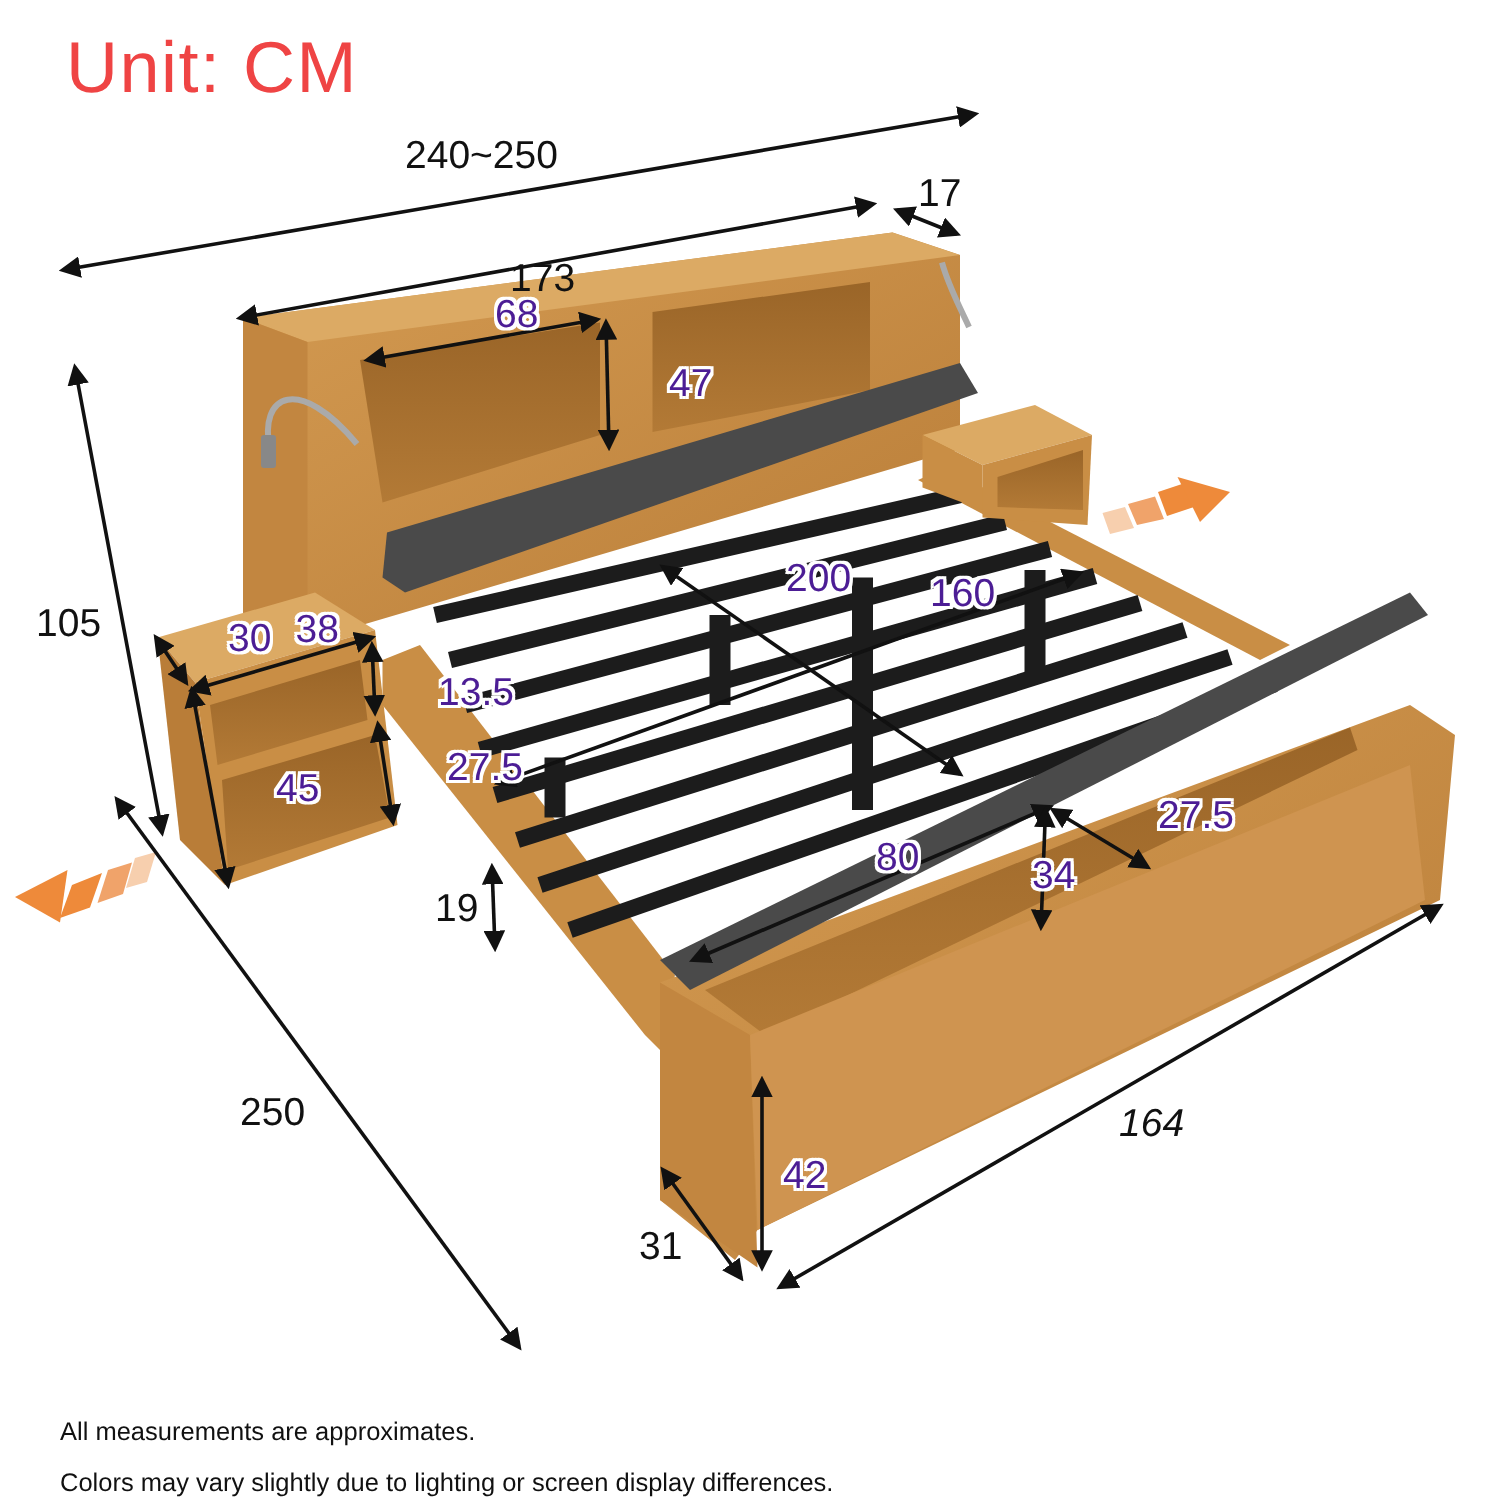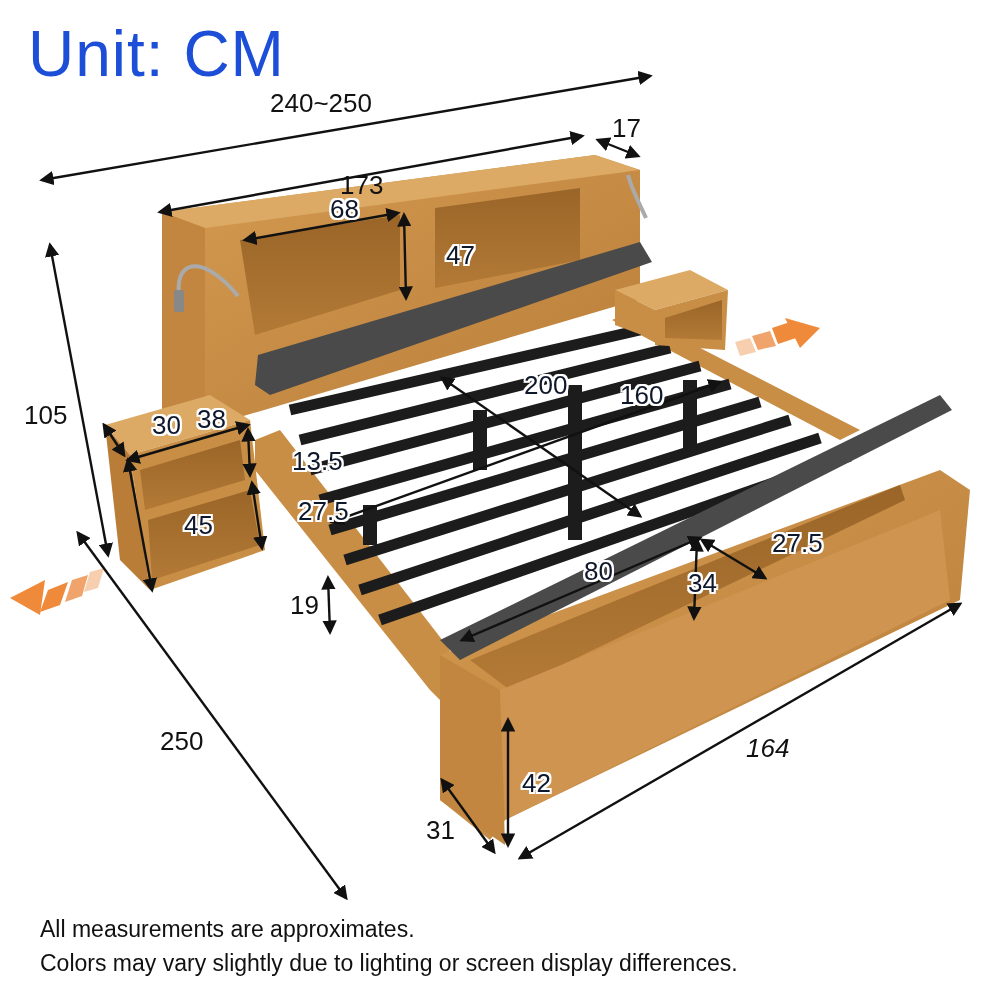--- a/index.html
+++ b/index.html
@@ -1,23 +1,23 @@
 <!DOCTYPE html>
 <html><head>
 <meta charset="utf-8">
 <style>
   html, body { margin: 0; padding: 0; background: #ffffff; }
   body { width: 1000px; height: 1000px; position: relative; overflow: hidden;
          font-family: "Liberation Sans", "DejaVu Sans", sans-serif; color: #111; }
-  .title { position: absolute; left: 28px; top: 22px; font-size: 64px; font-weight: 400;
-           letter-spacing: 1px; color: #1d4ed8; line-height: 1; }
+  .title { position: absolute; left: 44px; top: 22px; font-size: 48px; font-weight: 400;
+           letter-spacing: 1px; color: #ef4444; line-height: 1; }
   .dim { position: absolute; font-size: 26px; color: #111; line-height: 1; white-space: nowrap; }
-  .dim.outline { color: #0f172a; text-shadow: -2px 0 #fff, 2px 0 #fff, 0 -2px #fff, 0 2px #fff,
+  .dim.outline { color: #4c1d95; text-shadow: -2px 0 #fff, 2px 0 #fff, 0 -2px #fff, 0 2px #fff,
                  -2px -2px #fff, 2px 2px #fff, -2px 2px #fff, 2px -2px #fff; padding-left: 34px; }
-  .note { position: absolute; left: 40px; font-size: 23px; color: #111; line-height: 1; }
+  .note { position: absolute; left: 40px; font-size: 17px; color: #111; line-height: 1; margin-top: 28px; }
   svg.art { position: absolute; left: 0; top: 0; }
 </style>
 </head>
 <body>
 
 <svg class="art" width="1000" height="1000" viewBox="0 0 1000 1000">
   <defs>
     <marker id="ah" viewBox="0 0 10 10" refX="8" refY="5" markerWidth="6" markerHeight="6" orient="auto-start-reverse">
       <path d="M0,0 L10,5 L0,10 z" fill="#111"></path>
     </marker>

